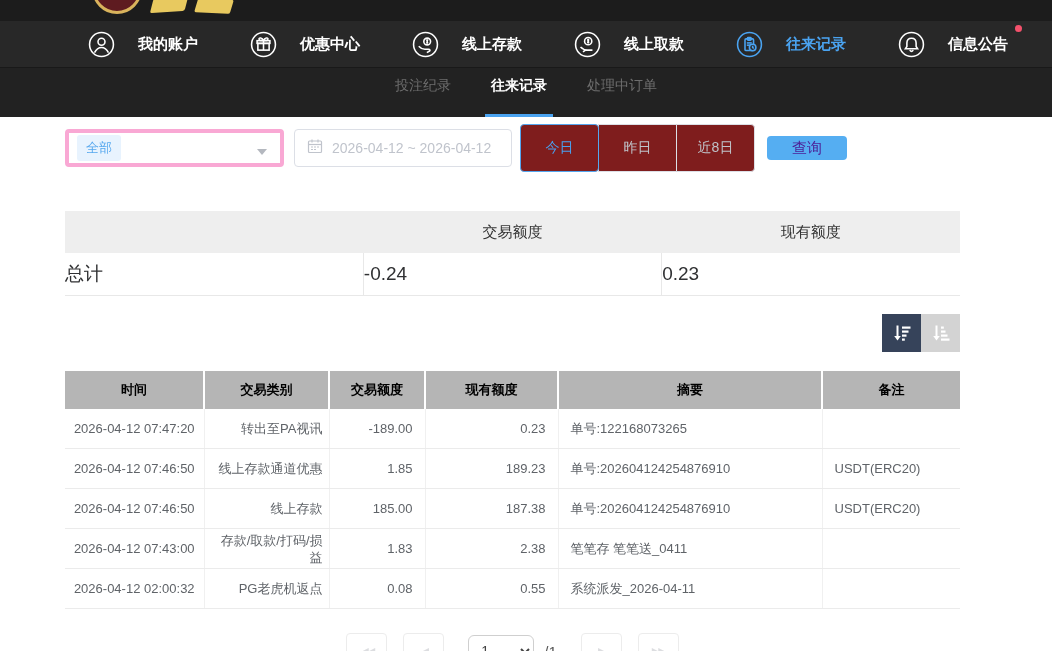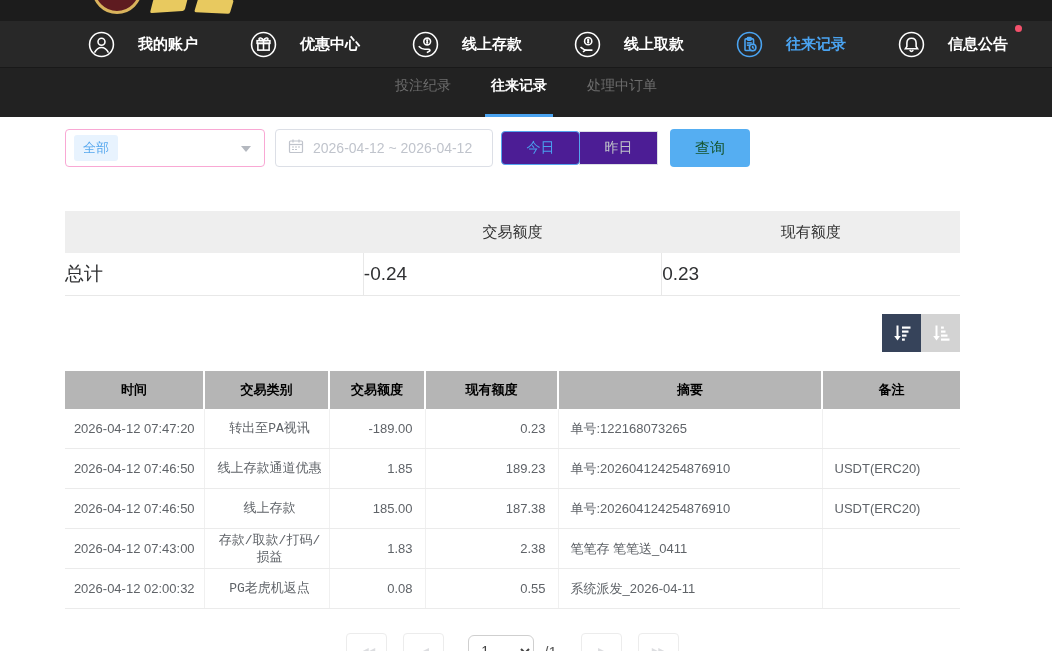--- a/index.html
+++ b/index.html
@@ -30,42 +30,42 @@
             display:flex; justify-content:center; gap:28px; }
   .subtab { line-height:35px; font-size:14px; color:#6e6e6e; padding:0 6px;
             border-bottom:3px solid transparent; cursor:pointer; }
   .subtab.active { color:#fff; font-weight:bold; border-bottom-color:#4aa3f0; }
 
   
   .content { width:895px; margin-left:65px; }
 
   
   .filters { margin-top:12px; display:flex; align-items:center; height:38px; }
-  .dd-box { width:200px; height:38px; border:1px solid #f9a8d4; border-radius:4px;
+  .dd-box { width:219px; height:38px; border:4px solid #f9a8d4; border-radius:4px;
             position:relative; display:flex; align-items:center; background:#fff; cursor:pointer;}
   .dd-tag { margin-left:8px; background:#e8f3fe; color:#57a8ee; font-size:13px;
             padding:4px 9px; border-radius:3px; }
   .dd-arrow { position:absolute; right:13px; top:16px; width:0; height:0;
               border-left:5px solid transparent; border-right:5px solid transparent;
               border-top:6px solid #b4b8bf; }
   .date-box { width:218px; height:38px; border:1px solid #dcdfe6; border-radius:4px;
               margin-left:10px; display:flex; align-items:center; gap:9px;
               padding-left:12px; cursor:pointer; }
   .date-text { color:#c0c4cc; font-size:14px; }
   .seg-group { display:flex; margin-left:8px; }
-  .seg { width:79px; height:34px; background:#4c1d95; border:1px solid #dcdfe6;
+  .seg { width:79px; height:48px; background:#7f1d1d; border:1px solid #dcdfe6;
          font-size:14px; color:#bfc3c9; cursor:pointer;
          font-family:"Liberation Sans",sans-serif; }
   .seg.first { border-radius:4px 0 0 4px; }
   .seg.mid   { margin-left:-1px; }
   .seg.last  { margin-left:-1px; border-radius:0 4px 4px 0; }
   .seg.active { border:1px solid #55a6ef; color:#4aa0ee; position:relative; z-index:2;
                 border-radius:4px; }
-  .search-btn { width:80px; height:38px; margin-left:12px; background:#55aef2;
-                color:#14532d; font-size:15px; border:none; border-radius:4px; cursor:pointer;
+  .search-btn { width:80px; height:24px; margin-left:12px; background:#55aef2;
+                color:#4c1d95; font-size:15px; border:none; border-radius:4px; cursor:pointer;
                 font-family:"Liberation Sans",sans-serif; }
 
   
   .summary { margin-top:44px; width:100%; border-collapse:collapse; table-layout:fixed; }
   .summary thead tr { background:#eee; height:42px; }
   .summary th { font-weight:normal; font-size:15px; color:#333; text-align:center; }
   .summary td { height:42px; font-size:19px; color:#303133;
                 border-bottom:1px solid #e8e8e8; }
   .summary td + td { border-left:1px solid #e8e8e8; }
 
@@ -78,21 +78,21 @@
 
   
   .dtable { margin-top:19px; width:100%; border-collapse:collapse; table-layout:fixed; }
   .dtable th { background:#b5b5b5; color:#000000; font-size:13px; font-weight:bold;
                height:38px; text-align:center; }
   .dtable th + th { border-left:2px solid #fff; }
   .dtable td { height:40px; font-size:13px; color:#5f6368;
                border-bottom:1px solid #ebebeb; line-height:17px; }
   .dtable td + td { border-left:1px solid #f0f0f0; }
   .c-time { text-align:center; }
-  .c-type { text-align:center; padding-left:12px; padding-right:6px;font-family:Liberation Mono, monospace; }
+  .c-type { text-align:right; padding-left:12px; padding-right:6px; }
   .c-amt  { text-align:right; padding-right:12px; }
   .c-sum  { text-align:left; padding-left:12px; }
   .c-note { text-align:left; padding-left:12px; }
 
   
   .pager { margin-top:24px; display:flex; justify-content:center; align-items:center;
            height:36px; }
   .pg-btn { width:41px; height:36px; background:#fff; border:1px solid #ececec;
             border-radius:4px; color:#dcdde0; font-size:11px; letter-spacing:-2px;
             cursor:pointer; display:flex; align-items:center; justify-content:center;
@@ -208,20 +208,21 @@
             <line x1="7" y1="9" x2="9" y2="9"></line>
             <line x1="10" y1="9" x2="12" y2="9"></line>
           <line x1="4" y1="11.5" x2="6" y2="11.5"></line>
             <line x1="7" y1="11.5" x2="9" y2="11.5"></line>
         </svg></span>
       <span class="date-text">2026-04-12 ~ 2026-04-12</span>
     </div>
     <div class="seg-group">
       <button class="seg first active">今日</button>
       <button class="seg mid">昨日</button>
+      <button class="seg last">近8日</button>
     </div>
     <button class="search-btn">查询</button>
   </div>
 
   <table class="summary">
     <thead>
       <tr>
         <th></th>
         <th>交易额度</th>
         <th>现有额度</th>

